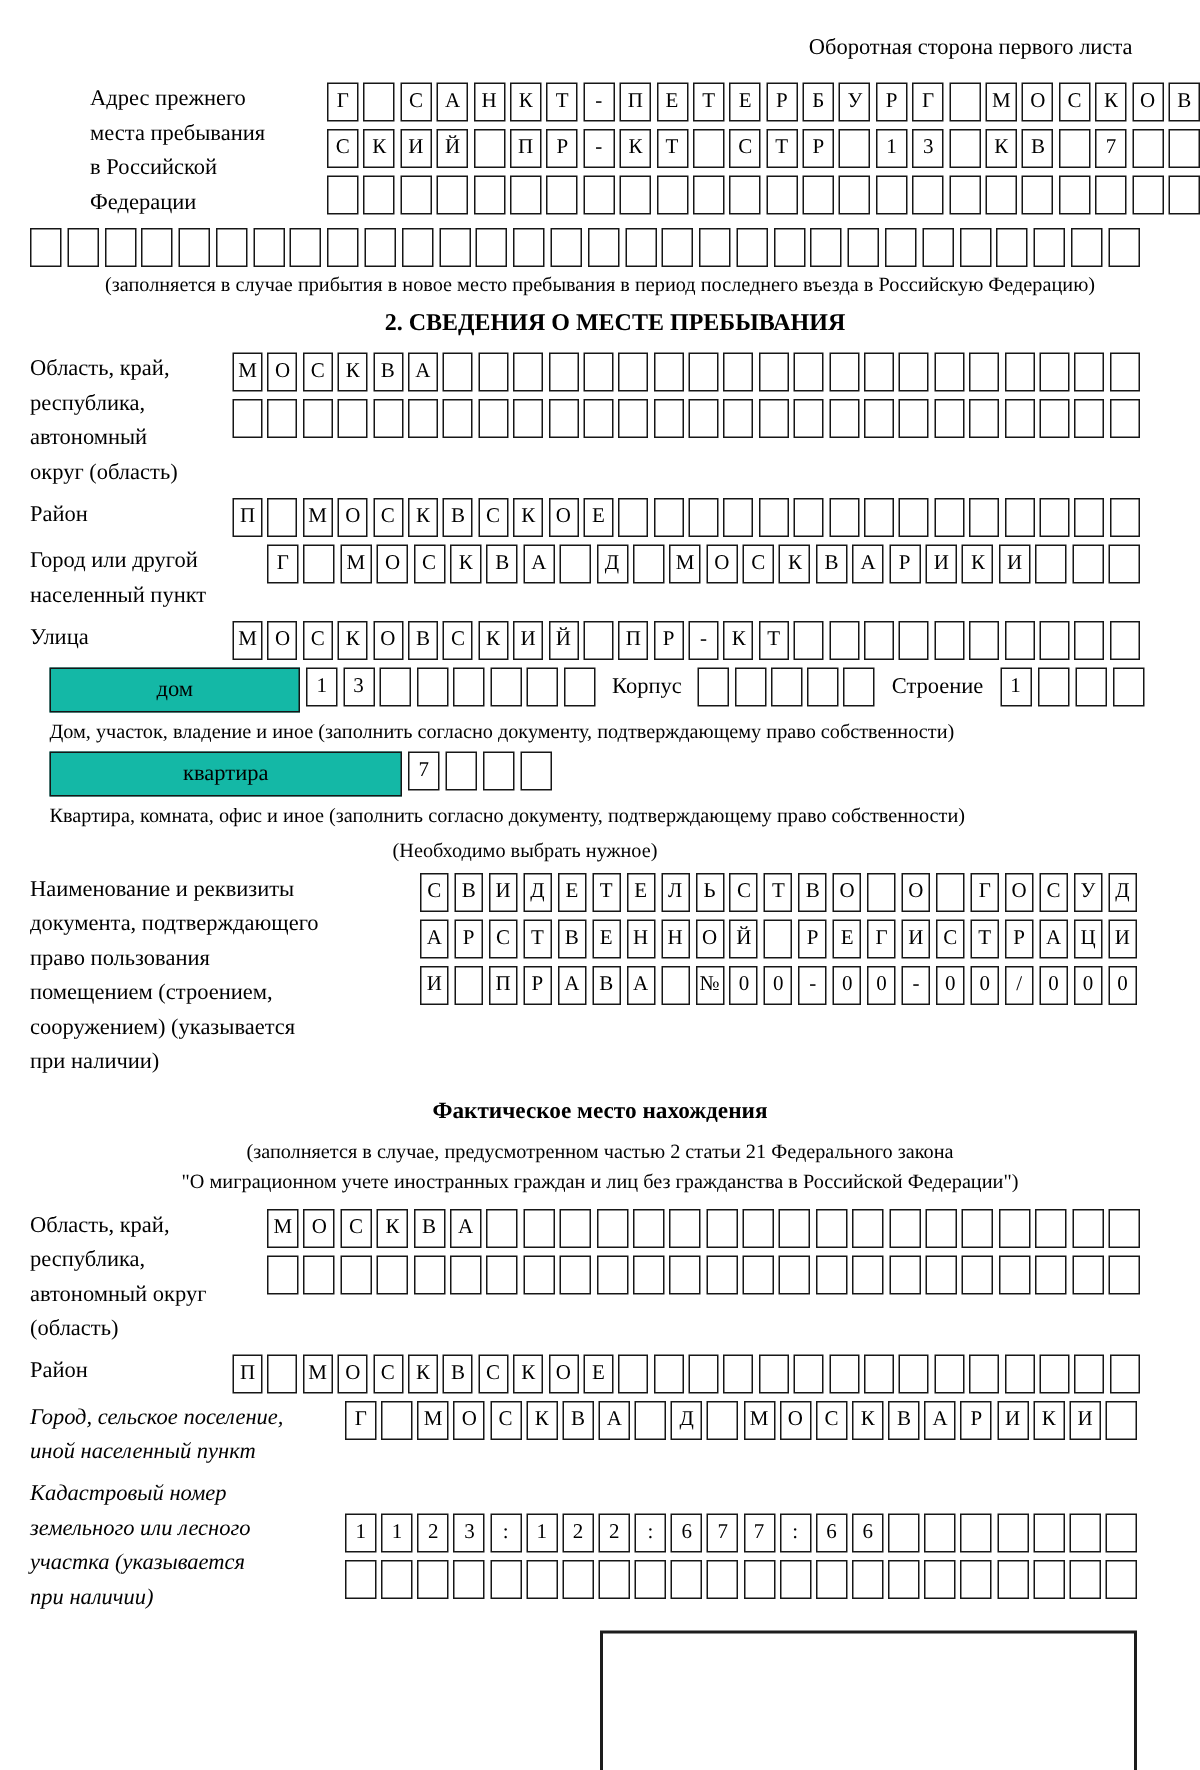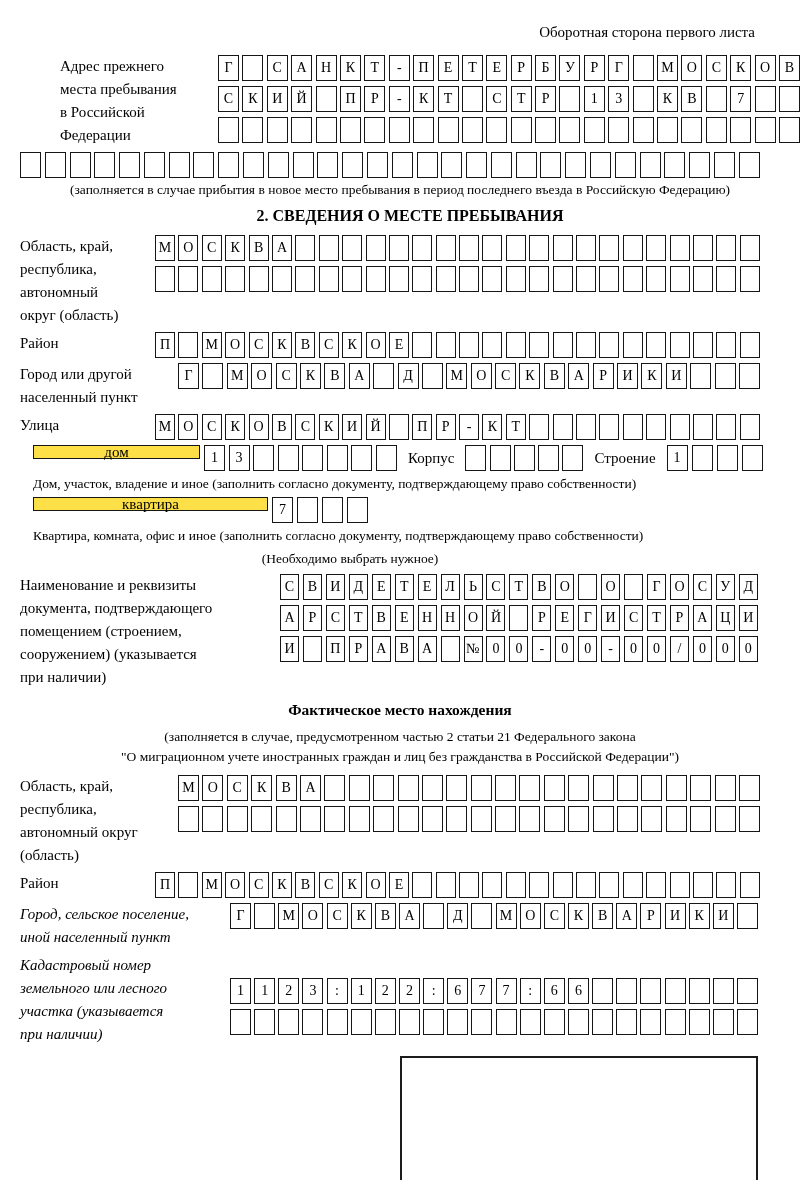--- a/index.html
+++ b/index.html
@@ -28,22 +28,22 @@
   .cw118{width:118px;}
   .cw96{width:96px;}
   .mt22{margin-top:24px;}
   .caption{font-size:13.5px;line-height:19px;margin:2px 0 4px;}
   .center{text-align:center;}
   .leftcap{margin-left:33px;}
   .choose{width:660px;margin-left:20px;text-align:center;margin-top:2px;margin-bottom:6px;}
   .h2{text-align:center;font-weight:bold;font-size:16px;margin:8px 0 10px;padding-left:20px;}
   .h3{text-align:center;font-weight:bold;font-size:15.5px;margin:12px 0 8px;}
   .house-row{display:flex;align-items:flex-start;margin-left:33px;column-gap:4px;margin-bottom:3px;}
-  .wide-box{height:14px;border:1.5px solid #161616;box-sizing:border-box;display:flex;
-            align-items:center;justify-content:center;font-size:15px;background:#fde047;}
+  .wide-box{height:30px;border:1.5px solid #161616;box-sizing:border-box;display:flex;
+            align-items:center;justify-content:center;font-size:15px;background:#14b8a6;}
   .bw167{width:167px;flex:0 0 167px;}
   .bw235{width:235px;flex:0 0 235px;}
   .inline-label{font-size:15px;line-height:26px;padding:0 7px;white-space:nowrap;}
   .stay-row{display:flex;align-items:center;margin-left:33px;margin-top:7px;font-size:15px;}
   .chk{width:22px;height:26px;border:1.5px solid #161616;box-sizing:border-box;display:inline-flex;
        align-items:center;justify-content:center;font-size:15px;background:#fff;}
   .stay-label{margin-right:14px;}
   .opt-label{margin-left:10px;margin-right:26px;}
   .subcaps{text-align:center;font-size:13.5px;line-height:20px;margin-bottom:8px;}
   .stamp{width:358px;height:172px;border:2px solid #1c1c1c;box-sizing:border-box;margin:10px 0 6px 400px;background:#fff;}
@@ -383,20 +383,21 @@
       </div>
   </div>
   <div class="caption leftcap">Квартира, комната, офис и иное (заполнить согласно документу, подтверждающему право собственности)</div>
 
   <div class="caption choose">(Необходимо выбрать нужное)</div>
 
   <div class="frow">
     <div class="label w260">
         <div>Наименование и реквизиты</div>
         <div>документа, подтверждающего</div>
+        <div>право пользования</div>
         <div>помещением (строением,</div>
         <div>сооружением) (указывается</div>
         <div>при наличии)</div>
       </div>
     <div class="cells-col">
       <div class="cells cw478 cw19">
           <span class="cell">С</span>
           <span class="cell">В</span>
           <span class="cell">И</span>
           <span class="cell">Д</span>

